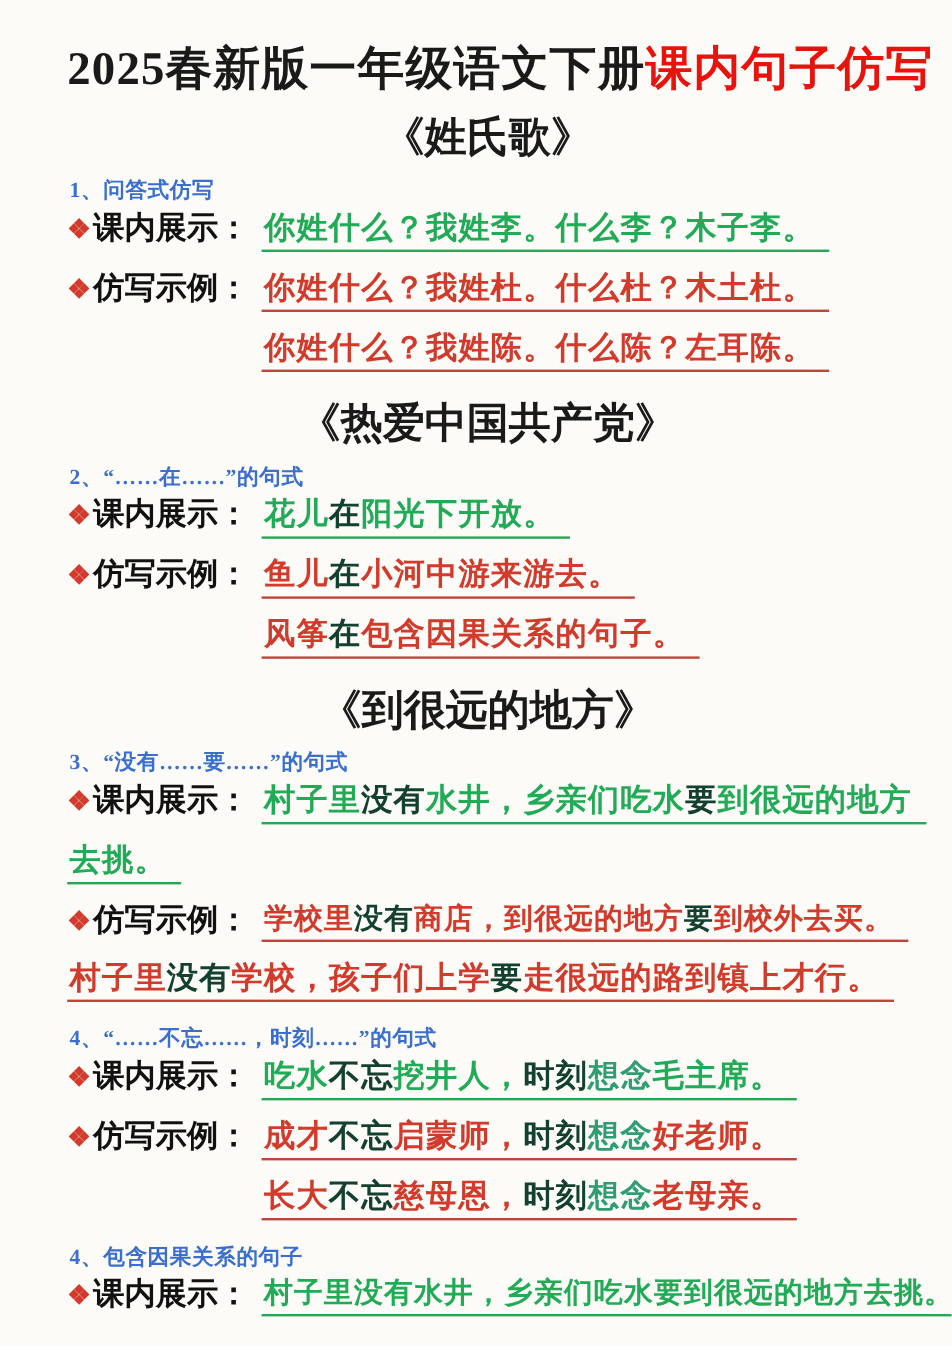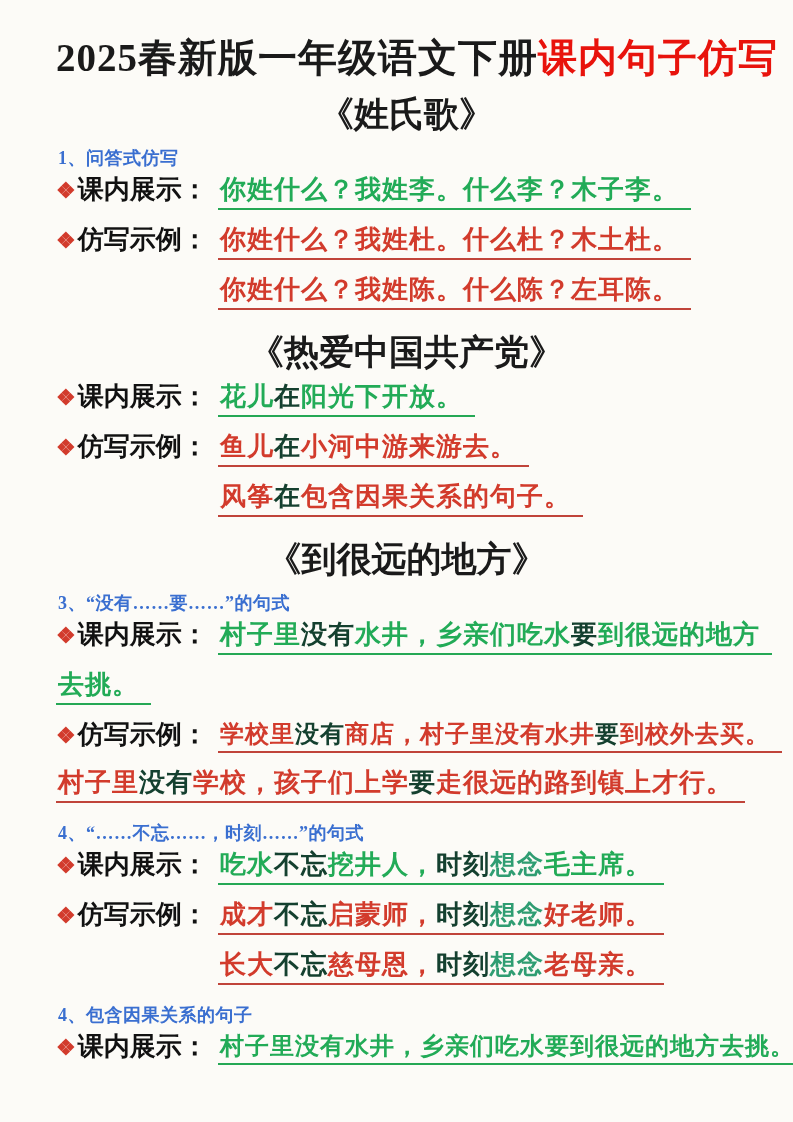--- a/index.html
+++ b/index.html
@@ -85,20 +85,21 @@
     </div>
     <div class="line">
       <span class="linehead"><span class="diamond">❖</span><span>仿写示例：</span></span>
       <span class="segwrap u-r"><span class="c-r">你姓什么？我姓杜。什么杜？木土杜。</span></span>
     </div>
     <div class="line">
       <span class="spacer"></span>
       <span class="segwrap u-r"><span class="c-r">你姓什么？我姓陈。什么陈？左耳陈。</span></span>
     </div>
     <div class="lesson-header">《热爱中国共产党》</div>
+    <div class="sec-heading">2、“……在……”的句式</div>
     <div class="line">
       <span class="linehead"><span class="diamond">❖</span><span>课内展示：</span></span>
       <span class="segwrap u-g"><span class="c-g">花儿</span><span class="c-k">在</span><span class="c-g">阳光下开放。</span></span>
     </div>
     <div class="line">
       <span class="linehead"><span class="diamond">❖</span><span>仿写示例：</span></span>
       <span class="segwrap u-r"><span class="c-r">鱼儿</span><span class="c-k">在</span><span class="c-r">小河中游来游去。</span></span>
     </div>
     <div class="line">
       <span class="spacer"></span>
@@ -108,21 +109,21 @@
     <div class="sec-heading">3、“没有……要……”的句式</div>
     <div class="line">
       <span class="linehead"><span class="diamond">❖</span><span>课内展示：</span></span>
       <span class="segwrap u-g"><span class="c-g">村子里</span><span class="c-k">没有</span><span class="c-g">水井，乡亲们吃水</span><span class="c-k">要</span><span class="c-g">到很远的地方</span></span>
     </div>
     <div class="line">
       <span class="segwrap u-g"><span class="c-g">去挑。</span></span>
     </div>
     <div class="line small">
       <span class="linehead"><span class="diamond">❖</span><span>仿写示例：</span></span>
-      <span class="segwrap u-r"><span class="c-r">学校里</span><span class="c-k">没有</span><span class="c-r">商店，村子里没有水井</span><span class="c-k">要</span><span class="c-r">到校外去买。</span></span>
+      <span class="segwrap u-r"><span class="c-r">学校里</span><span class="c-k">没有</span><span class="c-r">商店，到很远的地方</span><span class="c-k">要</span><span class="c-r">到校外去买。</span></span>
     </div>
     <div class="line">
       <span class="segwrap u-r"><span class="c-r">村子里</span><span class="c-k">没有</span><span class="c-r">学校，孩子们上学</span><span class="c-k">要</span><span class="c-r">走很远的路到镇上才行。</span></span>
     </div>
     <div class="sec-heading">4、“……不忘……，时刻……”的句式</div>
     <div class="line">
       <span class="linehead"><span class="diamond">❖</span><span>课内展示：</span></span>
       <span class="segwrap u-g"><span class="c-g">吃水</span><span class="c-k">不忘</span><span class="c-g">挖井人，</span><span class="c-k">时刻</span><span class="c-t">想念</span><span class="c-g">毛主席。</span></span>
     </div>
     <div class="line">

